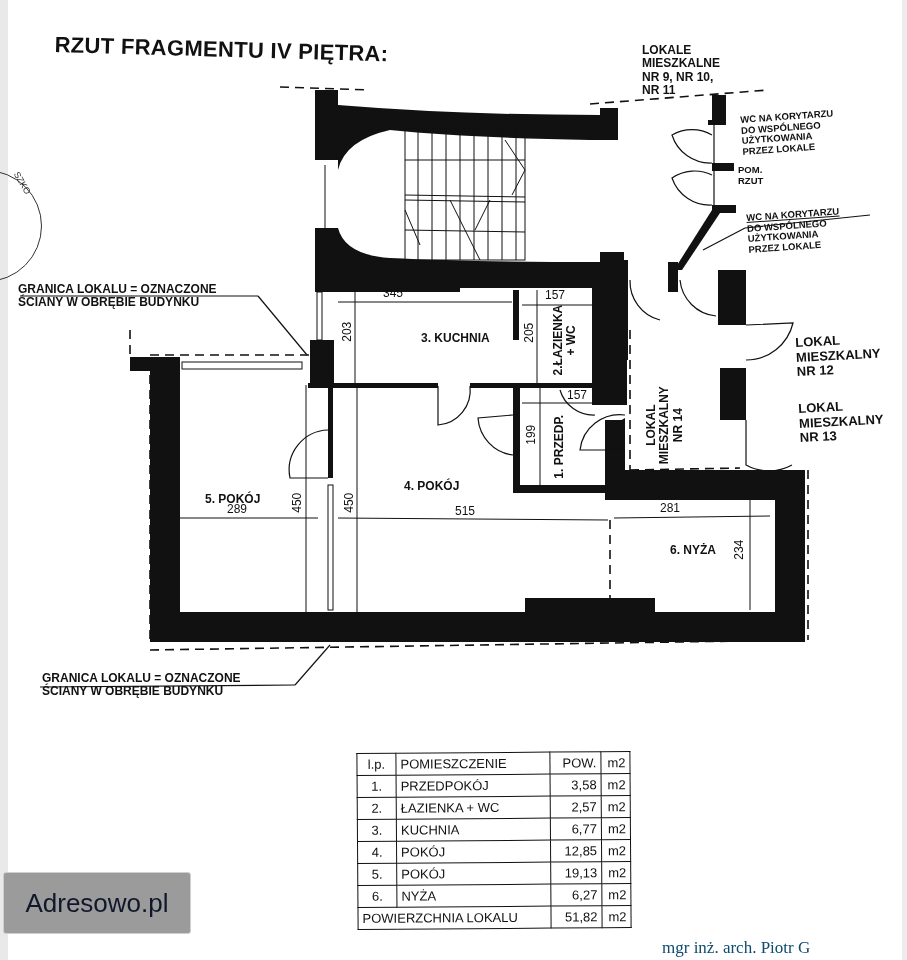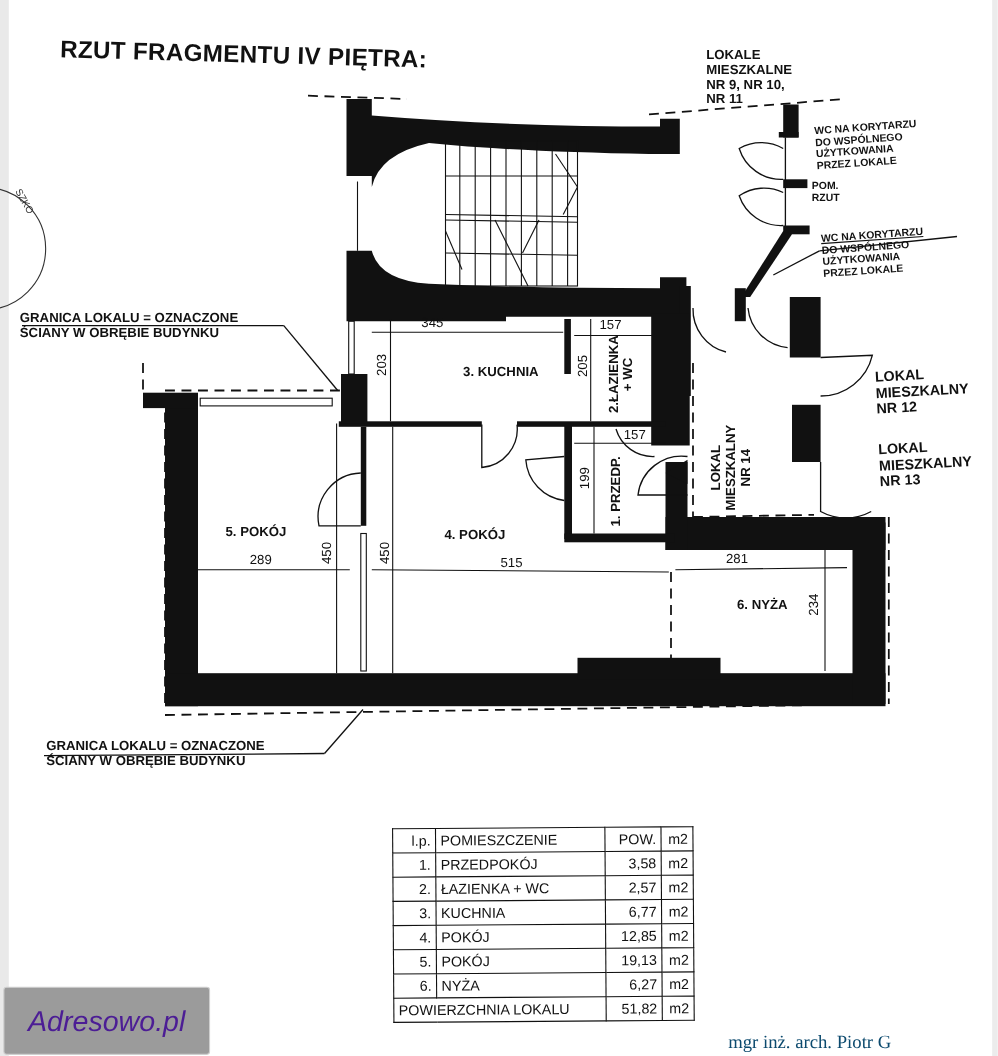--- a/index.html
+++ b/index.html
@@ -11,25 +11,25 @@
   .small{font-size:12px;}
   .tiny{font-size:9.5px;}
   .room{font-size:12px;}
   .dim{font-size:12px;font-weight:normal;}
   .vert{transform:rotate(-90deg);transform-origin:center center;}
   .under{text-decoration:underline;}
   svg.plan{position:absolute;left:0;top:0;}
   table.areas{position:absolute;left:357px;top:752px;border-collapse:collapse;font-size:13px;transform:rotate(-0.4deg);}
   table.areas td{border:1.5px solid #111;padding:1px 4px;height:19px;font-weight:normal;}
   table.areas td.num{text-align:right;}
-  table.areas td.lp{text-align:right;width:30px;}
+  table.areas td.lp{text-align:center;width:30px;}
   table.areas td.nm{width:145px;}
   table.areas td.val{width:42px;margin-left:40px;}
   table.areas td.unit{width:20px;text-align:right;}
-  .watermark{position:absolute;left:3px;top:897px;width:186px;height:60px;background:#9b9b9b;border:1px solid #cfcfcf;border-radius:3px;color:#4c1d95;font-size:26px;display:flex;align-items:center;justify-content:center;font-style:italic;}
+  .watermark{position:absolute;left:3px;top:872px;width:186px;height:60px;background:#9b9b9b;border:1px solid #cfcfcf;border-radius:3px;color:#0f172a;font-size:26px;display:flex;align-items:center;justify-content:center;}
   .signature{position:absolute;left:662px;top:938px;font-family:"Liberation Serif",serif;font-size:17px;color:#0c4a6e;white-space:nowrap;}
   .stamp{position:absolute;left:-70px;top:170px;width:110px;height:110px;border:1.5px solid #333;border-radius:50%;}
   .stamp-text{position:absolute;left:10px;top:178px;font-size:9px;transform:rotate(60deg);color:#333;}
 </style>
 </head>
 <body>
 
 <div class="edge-left"></div>
 <div class="edge-right"></div>
 
@@ -211,21 +211,21 @@
   <div>ŚCIANY W OBRĘBIE BUDYNKU</div>
 </div>
 
 <div class="lbl room" style="left:389px;top:332px;margin-left:32px;">3. KUCHNIA</div>
 <div class="lbl room" style="left:530px;top:327px;transform:rotate(-90deg);transform-origin:center center;width:70px;text-align:center;">
   <div>2.ŁAZIENKA</div>
   <div>+ WC</div>
 </div>
 <div class="lbl room" style="left:525px;top:440px;transform:rotate(-90deg);transform-origin:center center;width:70px;text-align:center;">1. PRZEDP.</div>
 <div class="lbl room" style="left:404px;top:480px;">4. POKÓJ</div>
-<div class="lbl room" style="left:205px;top:477px;text-align:right;">5. POKÓJ</div>
+<div class="lbl room" style="left:205px;top:493px;text-align:right;">5. POKÓJ</div>
 <div class="lbl room" style="left:670px;top:544px;">6. NYŻA</div>
 
 <div class="lbl dim" style="left:383px;top:287px;">345</div>
 <div class="lbl dim" style="left:545px;top:289px;">157</div>
 <div class="lbl dim vert" style="left:338px;top:325px;">203</div>
 <div class="lbl dim vert" style="left:520px;top:326px;">205</div>
 <div class="lbl dim" style="left:567px;top:389px;">157</div>
 <div class="lbl dim vert" style="left:522px;top:428px;">199</div>
 <div class="lbl dim" style="left:227px;top:503px;">289</div>
 <div class="lbl dim vert" style="left:288px;top:496px;">450</div>

